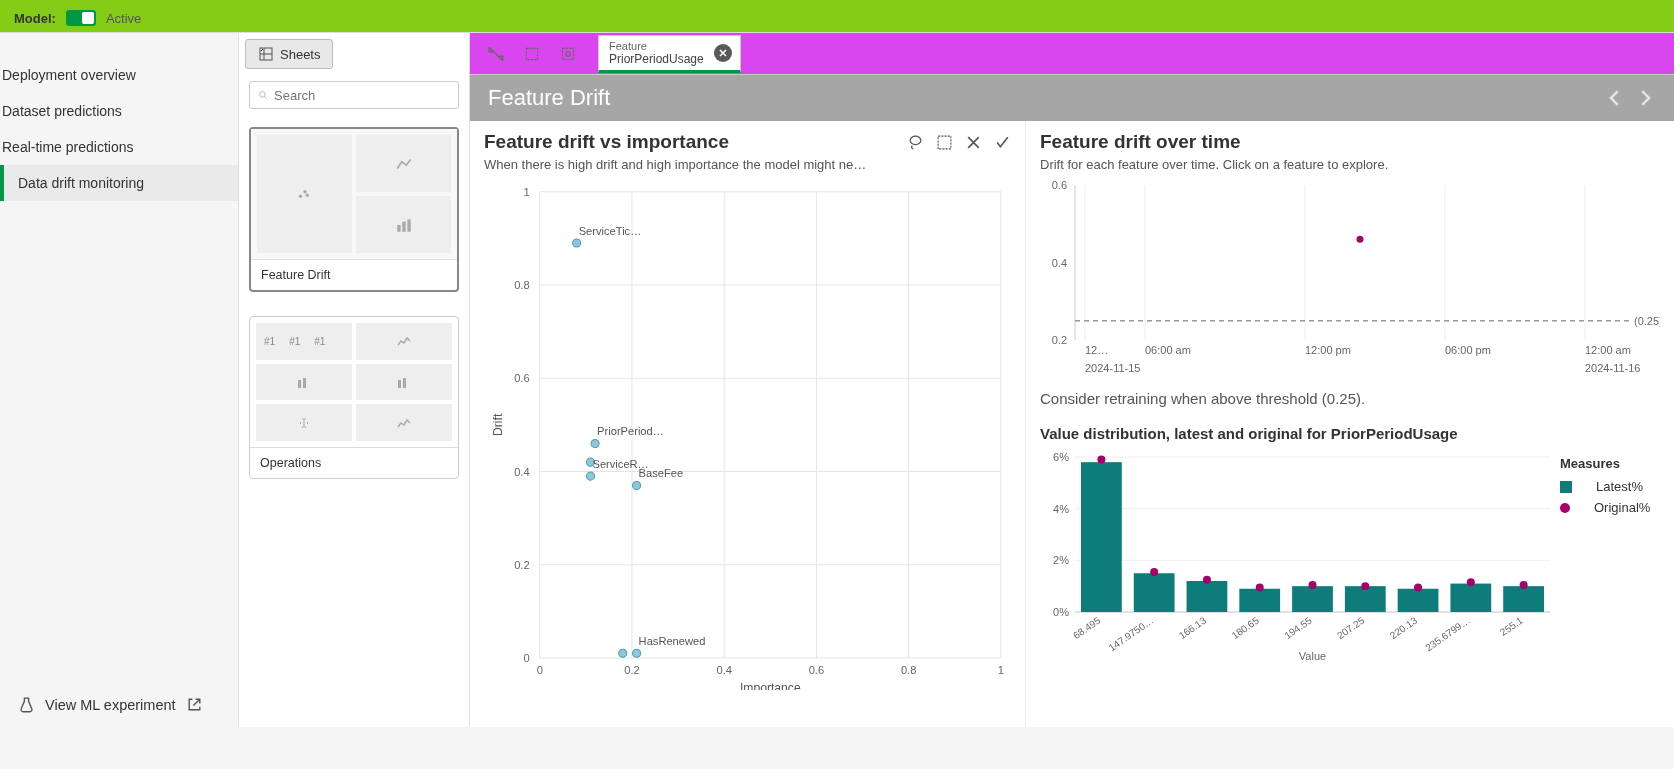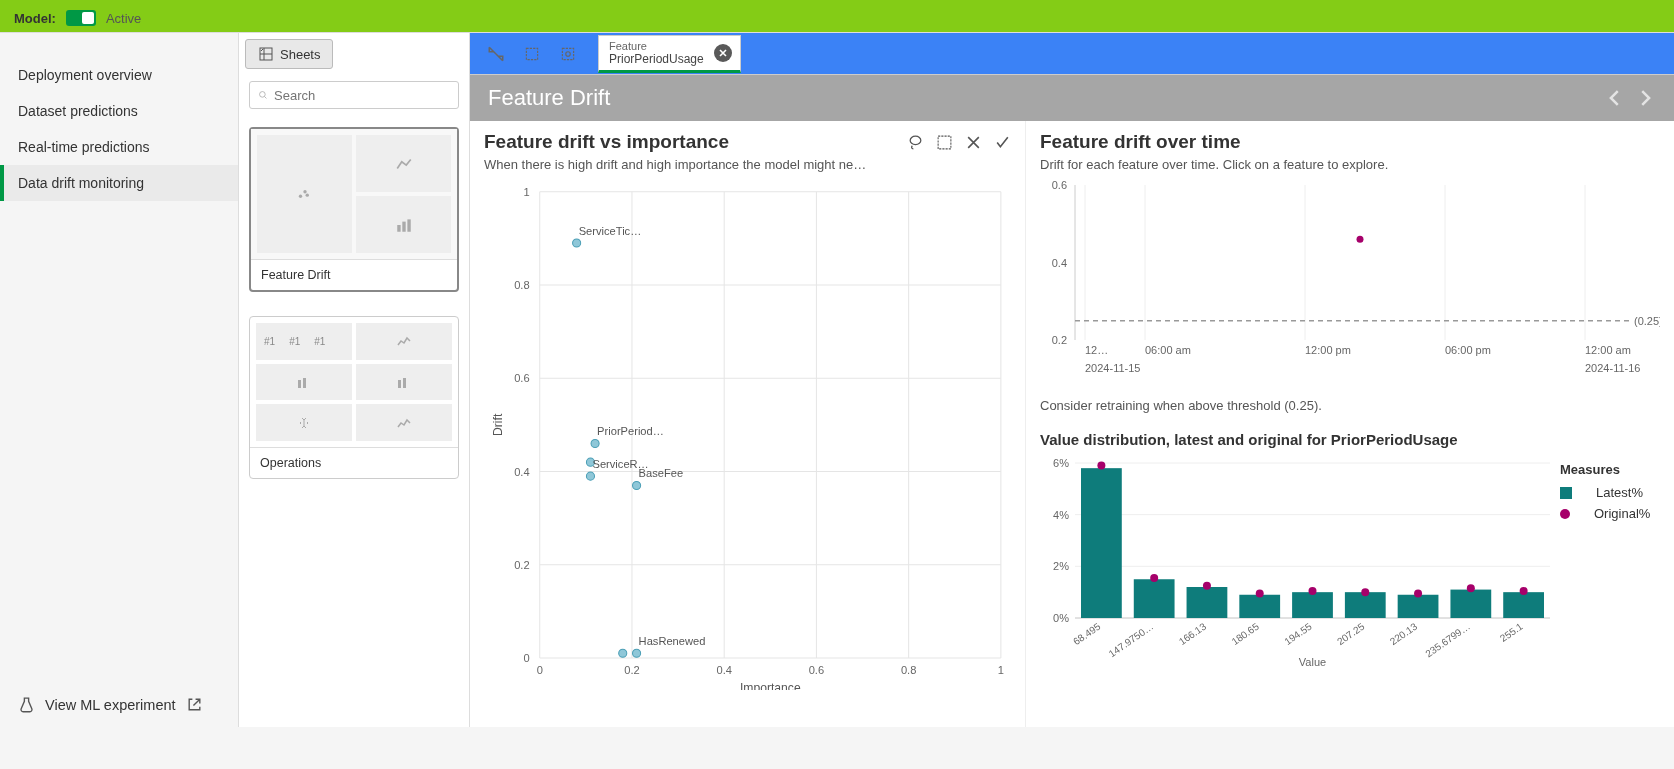--- a/index.html
+++ b/index.html
@@ -13,21 +13,21 @@
 .toggle::after { content: ""; position: absolute; right: 2px; top: 2px; width: 12px; height: 12px; background: #fff; border-radius: 2px; }
 .active-text { font-size: 13px; color: #555; }
 .info-row { display: flex; align-items: center; gap: 8px; margin-top: 10px; padding-bottom: 12px; color: #555; font-size: 13px; }
 .info-icon-svg { width: 16px; height: 16px; }
 
 
 .body-row { display: flex; border-top: 1px solid #ddd; height: 695px; }
 
 
 .left-nav { width: 238px; background: #f5f5f5; padding-top: 24px; display: flex; flex-direction: column; }
-.nav-item { padding: 10px 18px; font-size: 14px; color: #333; cursor: pointer; }
+.nav-item { padding: 10px 2px; font-size: 14px; color: #333; cursor: pointer; }
 .nav-item.active { background: #eaeaea; border-left: 4px solid #009845; padding-left: 14px; }
 .nav-spacer { flex: 1; }
 .view-experiment { display: flex; align-items: center; gap: 10px; padding: 14px 18px; font-size: 14.5px; color: #333; cursor: pointer; }
 .flask-icon, .ext-icon { width: 17px; height: 17px; }
 
 
 .sheets-col { width: 232px; background: #fff; border-left: 1px solid #ddd; border-right: 1px solid #ddd; display: flex; flex-direction: column; }
 .sheets-header { height: 42px; display: flex; align-items: center; }
 .sheets-btn { margin: 6px; padding: 6px 12px; background: #e8e8e8; border: 1px solid #bbb; border-radius: 3px; display: flex; align-items: center; gap: 6px; font-size: 13px; cursor: pointer; }
 .small-icon { width: 16px; height: 16px; }
@@ -39,21 +39,21 @@
 .sheet-thumb { height: 130px; background: #f8f8f8; padding: 6px; display: grid; grid-template-columns: 1fr 1fr; grid-template-rows: 1fr 1fr; gap: 4px; }
 .sheet-thumb .cell { background: #eee; display: flex; align-items: center; justify-content: center; color: #999; font-size: 15px; }
 .sheet-thumb .tall { grid-row: 1 / 3; }
 .sheet-card-label { padding: 8px 10px; font-size: 12.5px; border-top: 1px solid #ddd; }
 .ops-thumb { height: 130px; padding: 6px; display: grid; grid-template-columns: 1fr 1fr; grid-template-rows: 1fr 1fr 1fr; gap: 4px; }
 .ops-thumb .cell { background: #eee; display: flex; align-items: center; justify-content: center; color: #999; font-size: 11px; }
 .ops-badge { background: #eee; padding: 1px 5px; font-size: 10px; color: #888; }
 
 
 .main-area { flex: 1; background: #eee; display: flex; flex-direction: column; }
-.tool-row { height: 42px; background: #3b82f6; display: flex; align-items: center; border-bottom: 1px solid #ccc; }
+.tool-row { height: 42px; background: #d946ef; display: flex; align-items: center; border-bottom: 1px solid #ccc; }
 .tool-icons { display: flex; gap: 4px; padding: 0 10px; }
 .tool-icon-btn { width: 32px; height: 32px; display: flex; align-items: center; justify-content: center; cursor: pointer; border-radius: 3px; }
 .feature-tab { background: #fff; padding: 4px 36px 4px 10px; display: flex; flex-direction: column; position: relative; border: 1px solid #ccc; border-bottom: 3px solid #009845; margin-left: 4px; }
 .feature-tab .lbl { font-size: 11px; color: #666; }
 .feature-tab .val { font-size: 12px; color: #444; }
 .feature-tab .close { position: absolute; right: 8px; top: 8px; width: 18px; height: 18px; background: #595959; border-radius: 50%; display:flex; align-items:center; justify-content:center; cursor: pointer; }
 
 .grey-header { background: #a6a6a6; color: #fff; padding: 10px 18px; font-size: 22px; display: flex; align-items: center; }
 .grey-header .title { flex: 1; }
 .chev { width: 22px; height: 22px; opacity: 0.7; cursor: pointer; margin-left: 8px; }
@@ -73,21 +73,21 @@
 .scatter-wrap { position: relative; height: 510px; }
 .scatter-svg { width: 100%; height: 100%; }
 .tick-label { font-size: 11px; fill: #666; }
 .pt-label { font-size: 11px; fill: #555; }
 .grid-line { stroke: #e5e5e5; stroke-width: 1; }
 .y-title { font-size: 12px; fill: #555; }
 .x-title { font-size: 12px; fill: #555; }
 
 
 .time-wrap { height: 200px; position: relative; }
-.note { font-size: 13px; color: #555; margin: 18px 0 18px; }
+.note { font-size: 15px; color: #555; margin: 10px 0 18px; }
 
 
 .bar-title { font-size: 15px; font-weight: 600; margin-bottom: 10px; }
 .bar-wrap { height: 220px; display: flex; }
 .bar-svg { width: 520px; height: 100%; }
 .legend { padding-top: 4px; }
 .legend-title { font-size: 13px; font-weight: 600; margin-bottom: 8px; }
 .legend-row { display: flex; align-items: center; gap: 24px; font-size: 13px; margin-bottom: 6px; }
 .sq { width: 12px; height: 12px; }
 .circ { width: 10px; height: 10px; border-radius: 50%; }

